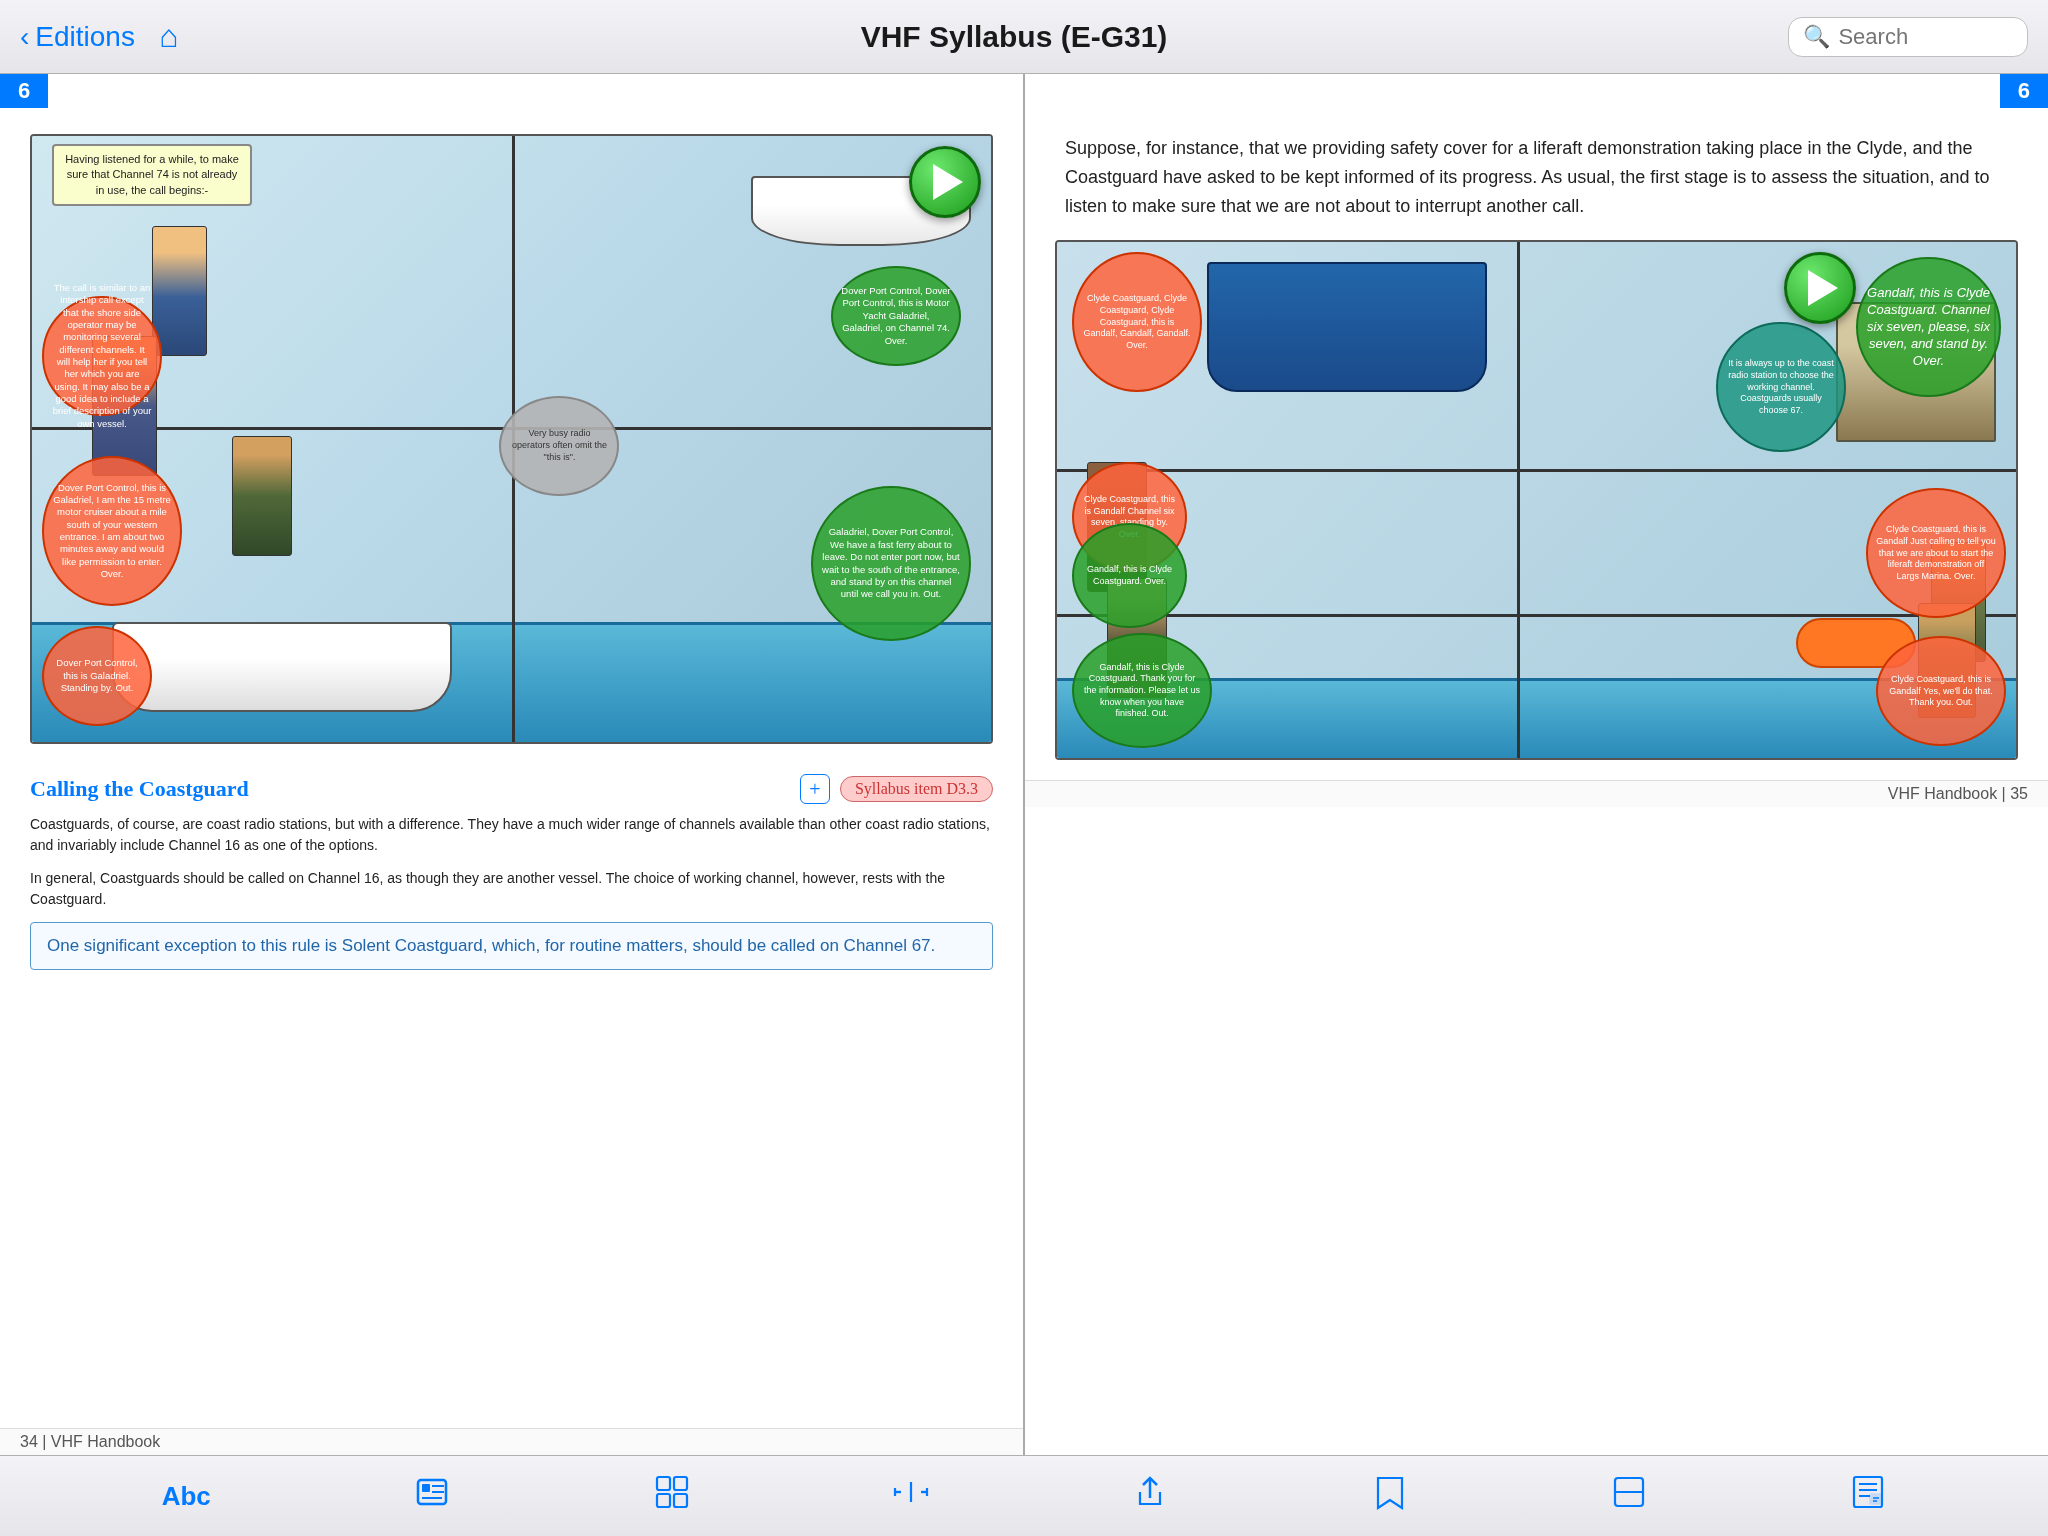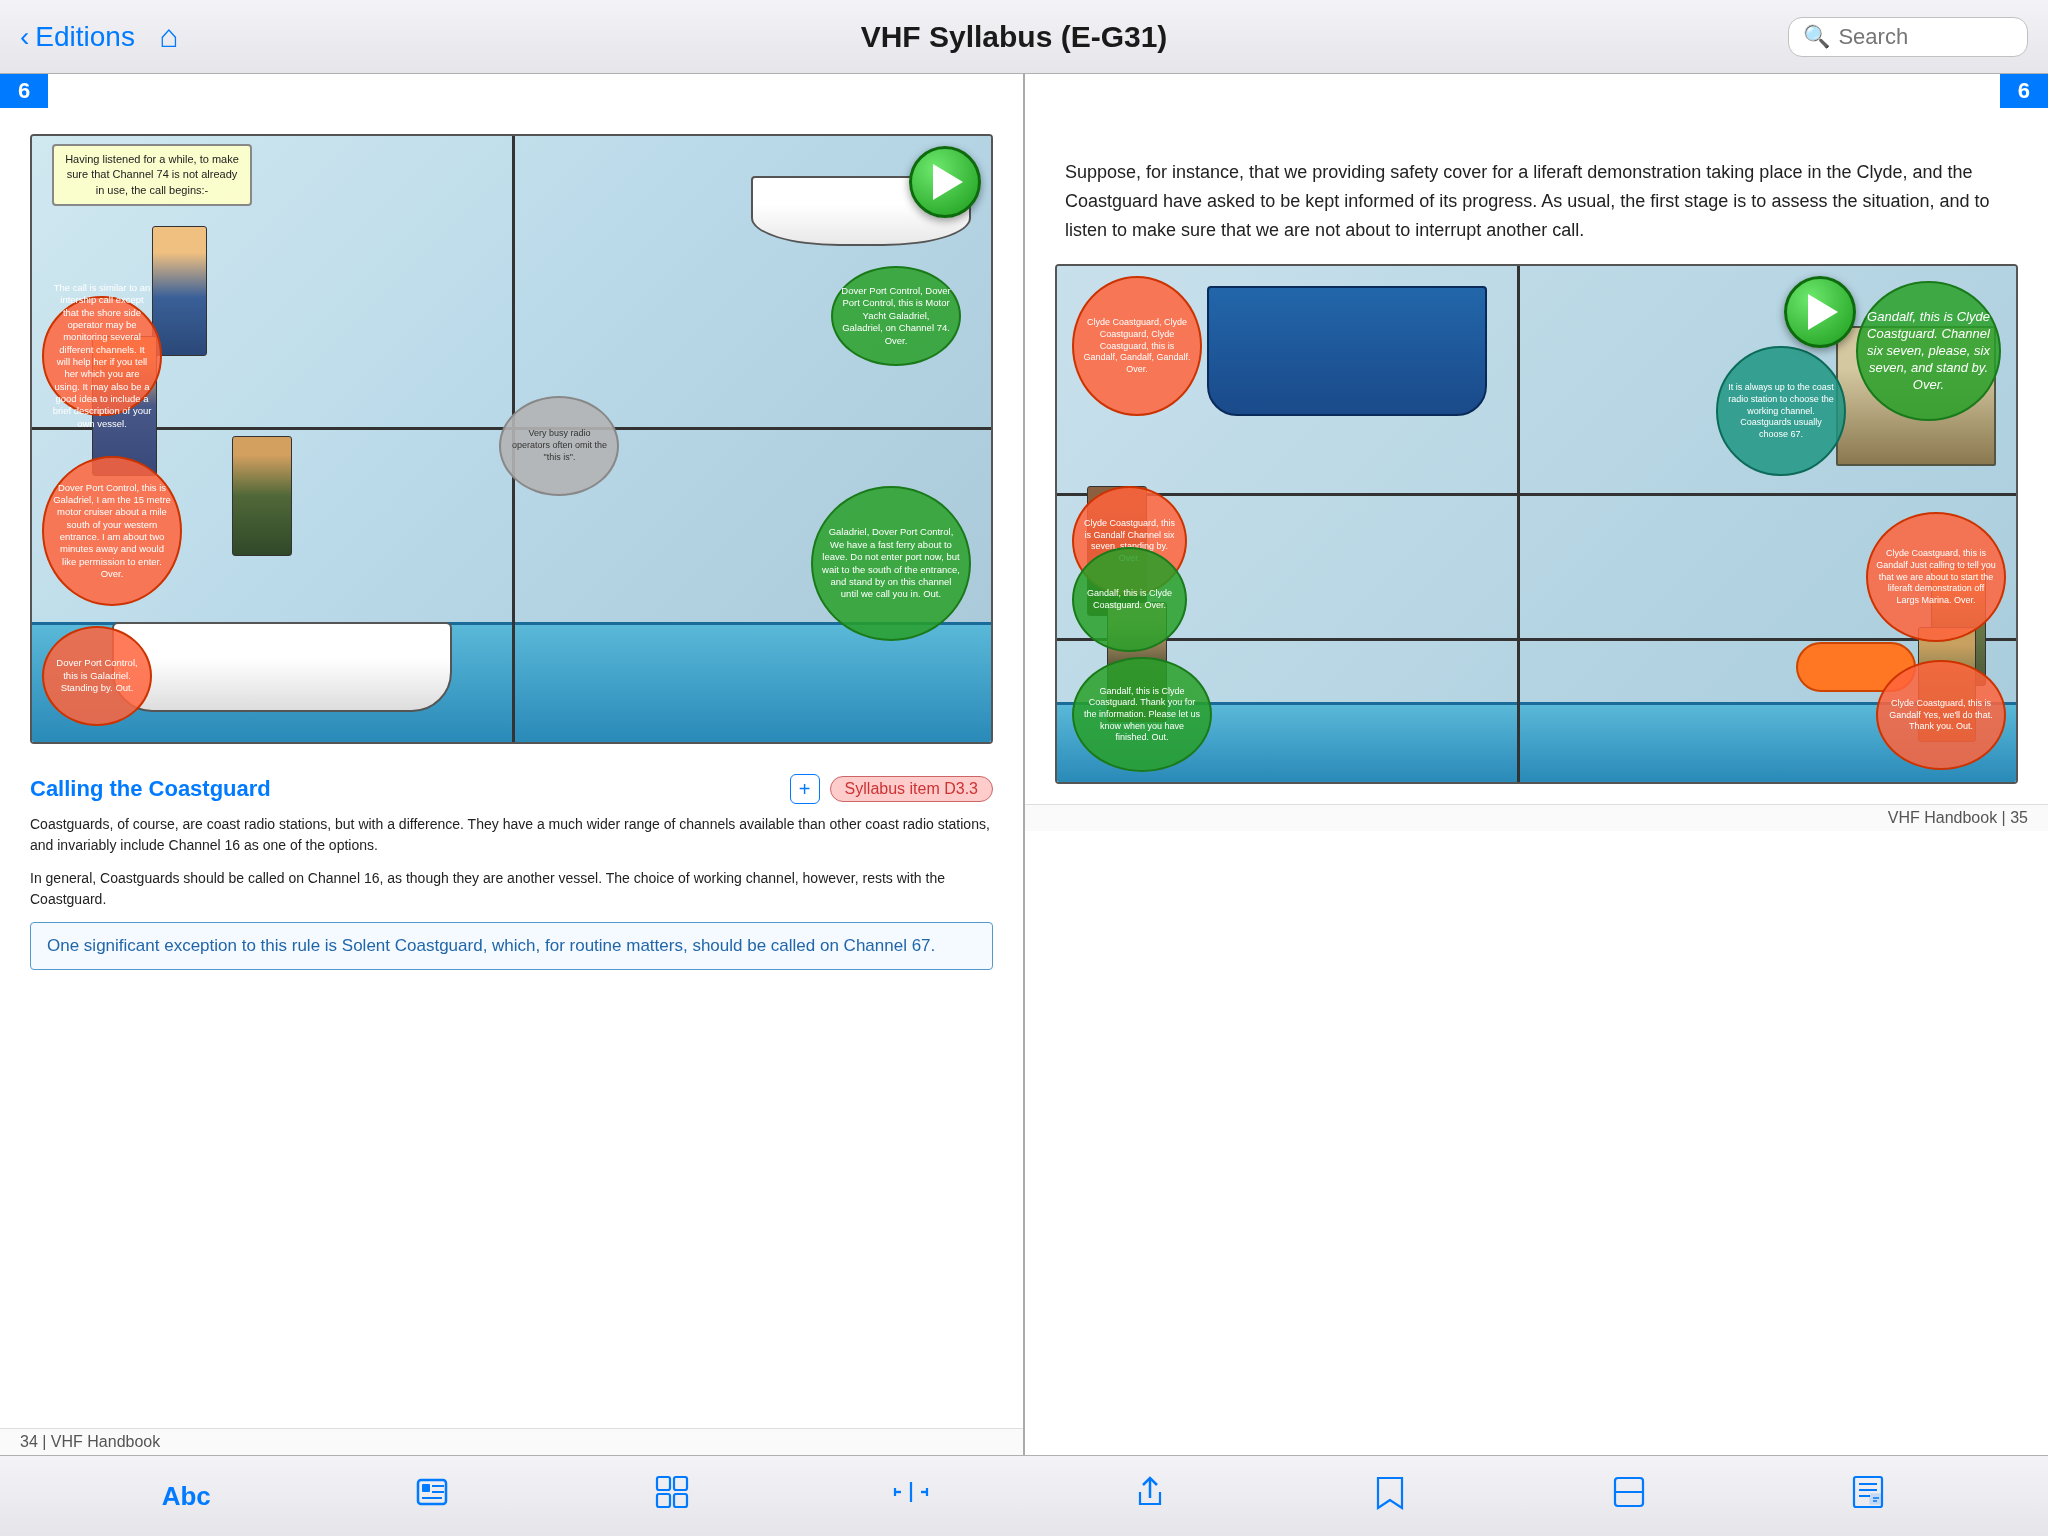--- a/index.html
+++ b/index.html
@@ -223,20 +223,21 @@
       padding: 10px 30px 16px 30px;
       flex: 1;
       overflow: hidden;
     }
 
     .section-header {
       display: flex;
       align-items: center;
       gap: 10px;
       margin-bottom: 10px;
+      font-family: Liberation Serif, serif;
     }
     .section-title {
       color: #007AFF;
       font-size: 22px;
       font-weight: 600;
     }
     .add-btn {
       background: #fff;
       border: 1.5px solid #007AFF;
       color: #007AFF;
@@ -275,21 +276,20 @@
       margin-top: 8px;
     }
 
     
     .right-text {
       padding: 60px 40px 20px 40px;
       font-size: 18px;
       line-height: 1.6;
       color: #222;
       flex-shrink: 0;
-      margin-top: 24px;
     }
 
     
     .having-changed-caption {
       position: absolute;
       background: rgba(255,255,200,0.95);
       border: 2px solid #888;
       font-size: 13px;
       color: #222;
       padding: 5px 12px;

